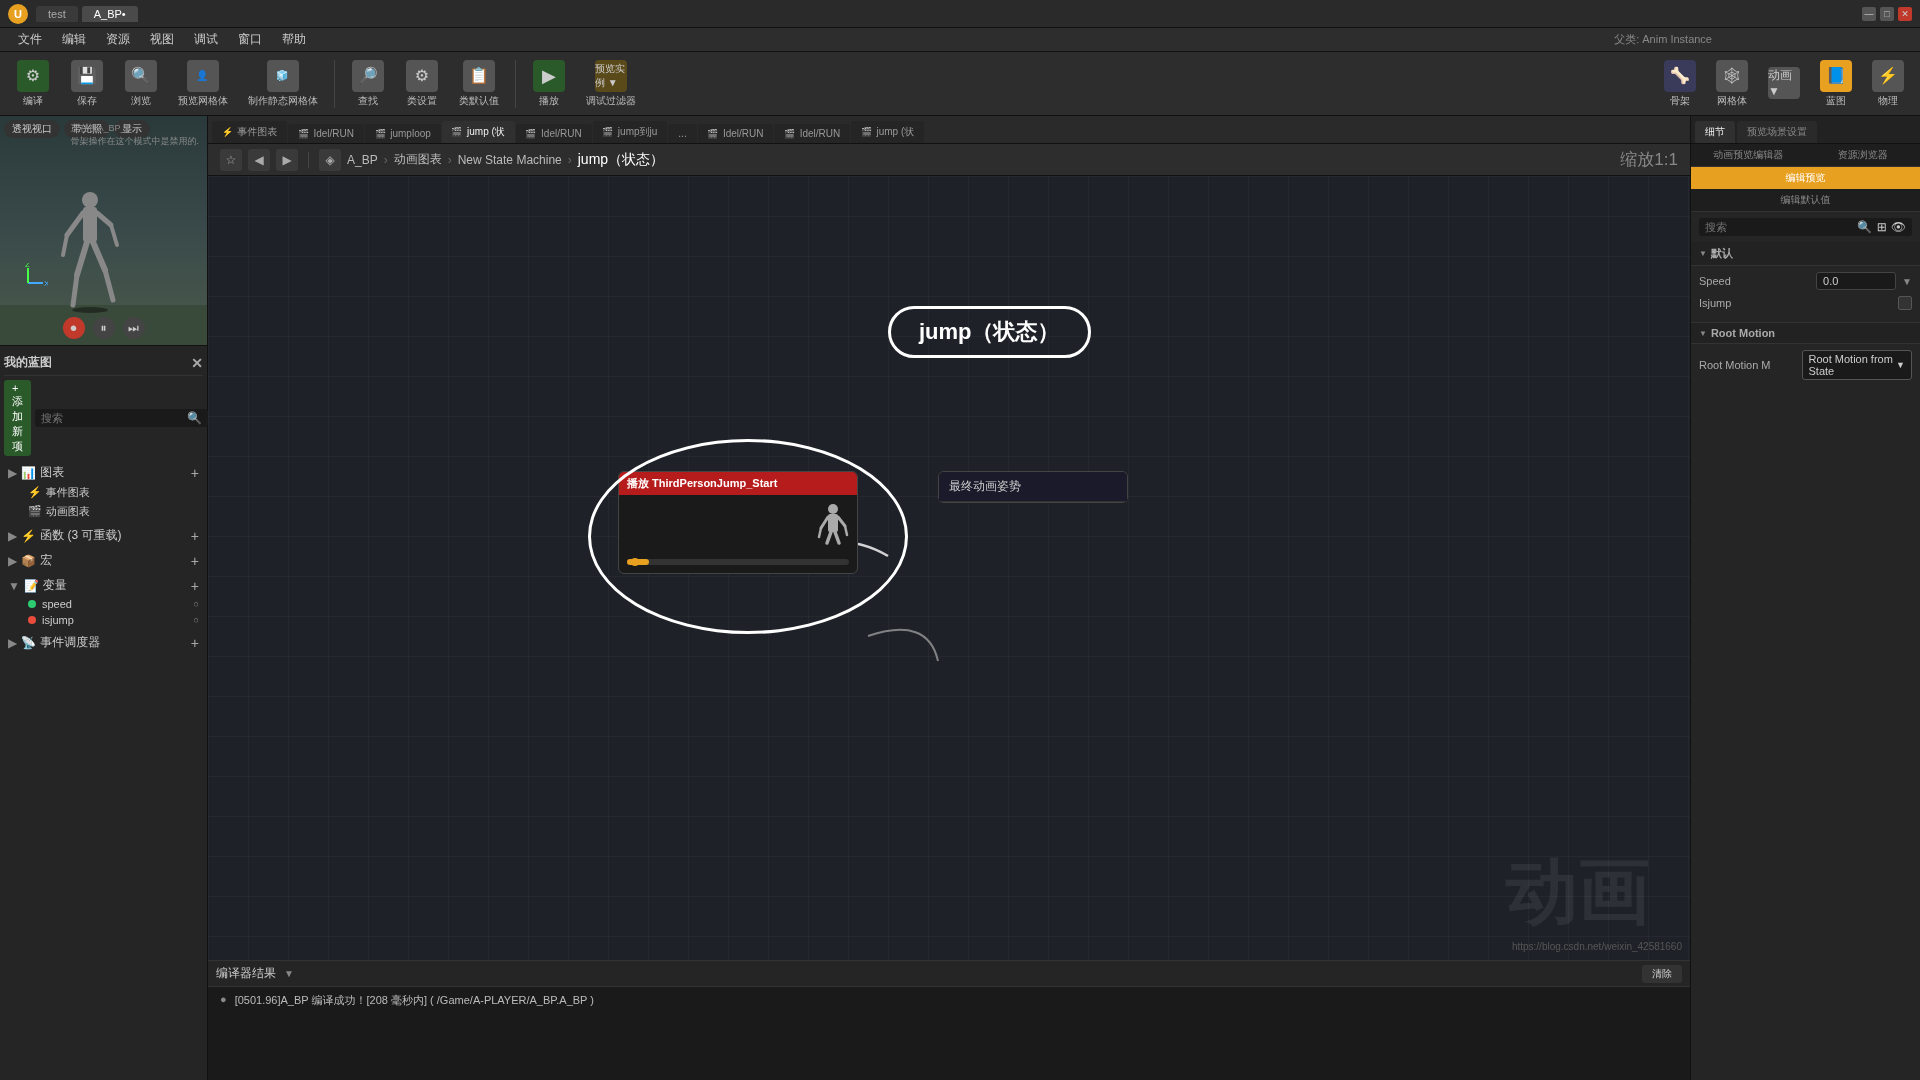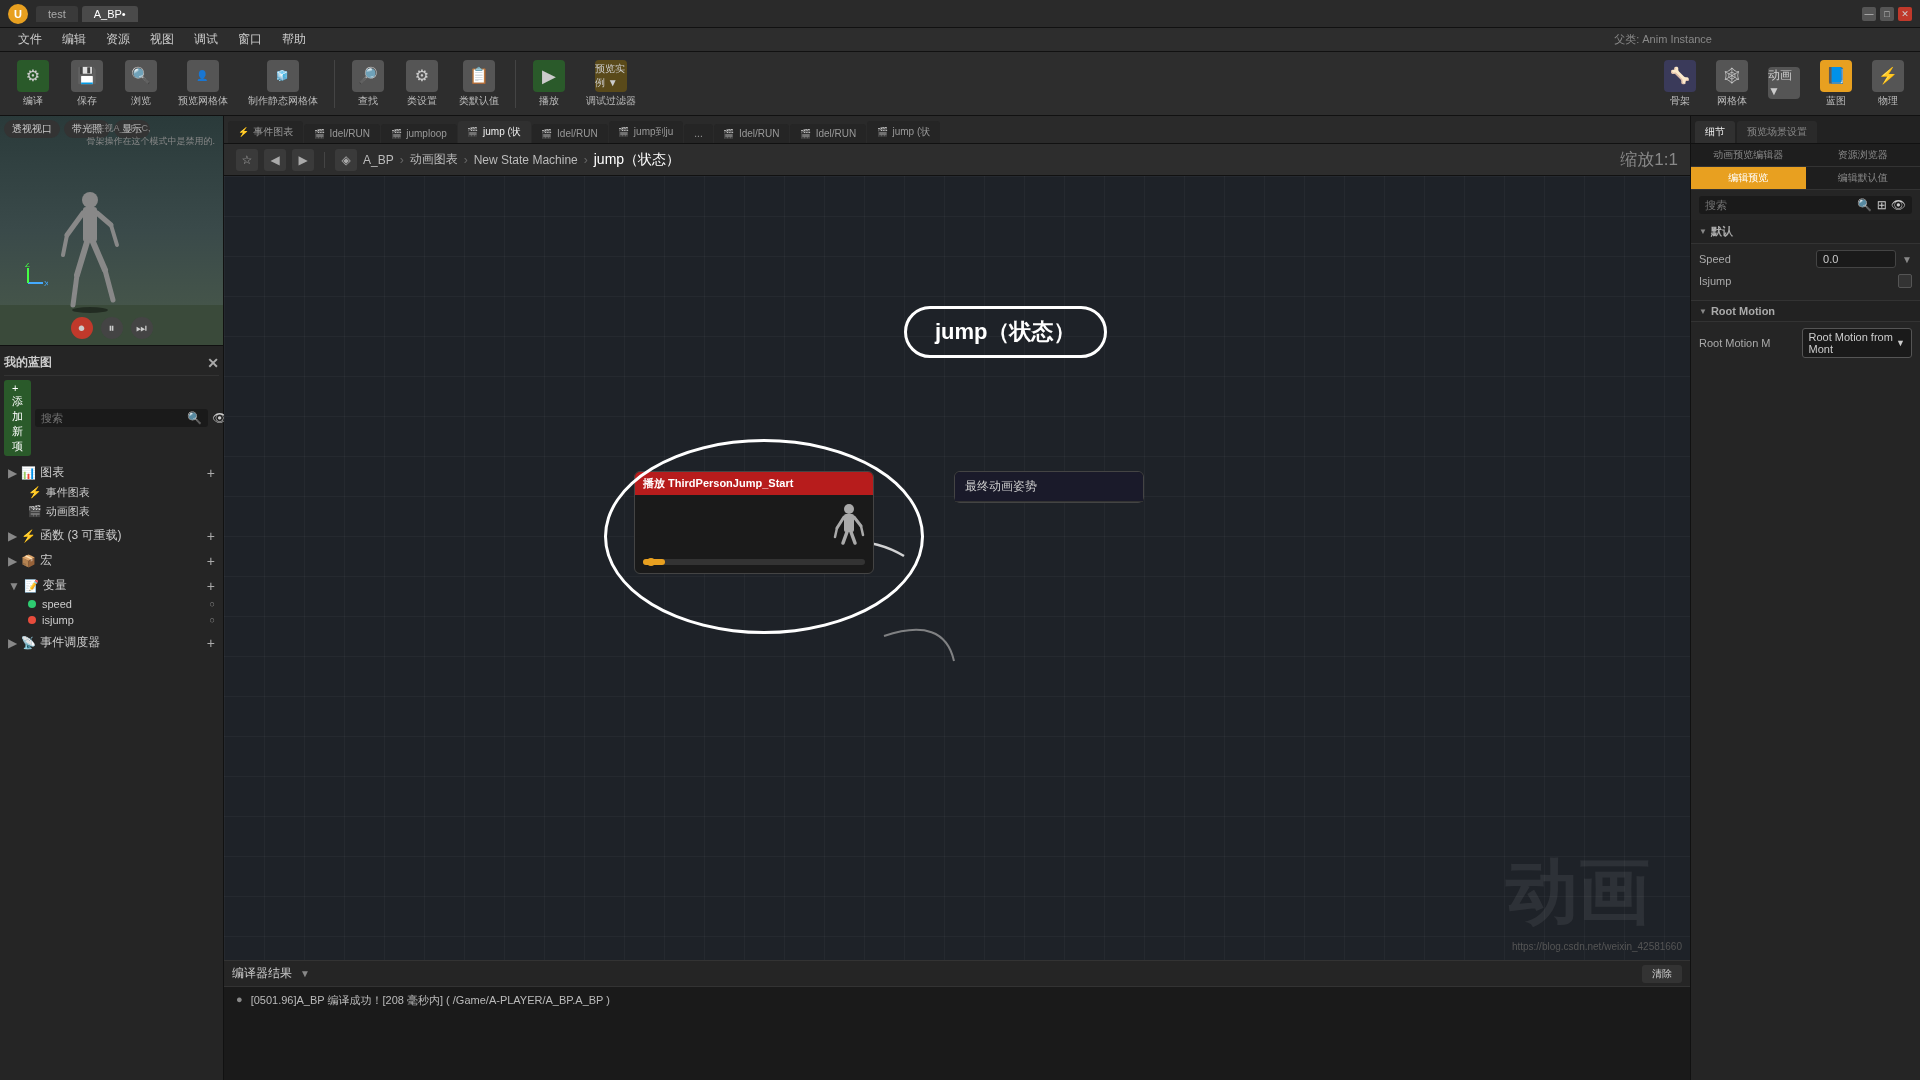--- a/index.html
+++ b/index.html
@@ -140,21 +140,21 @@
     .toolbar-right-btn .label { font-size: 10px; color: #bbb; }
 
     
     #main-layout {
       display: flex;
       height: calc(1080px - 28px - 24px - 64px);
     }
 
     
     #left-panel {
-      width: 224px;
+      width: 208px;
       background: #252525;
       border-right: 1px solid #111;
       display: flex;
       flex-direction: column;
     }
     #viewport {
       height: 230px;
       background: #1a1a1a;
       position: relative;
       border-bottom: 1px solid #111;
@@ -907,21 +907,21 @@
     <div class="rp-tabs">
       <div class="rp-tab active">细节</div>
       <div class="rp-tab">预览场景设置</div>
     </div>
 
     <div class="rp-tabs2">
       <div class="rp-tab2">动画预览编辑器</div>
       <div class="rp-tab2">资源浏览器</div>
     </div>
 
-    <div style="display:flex;background:#1e1e1e;border-bottom:1px solid #333;">
+    <div style="display:flex;background:#1e1e1e;border-bottom:1px solid #333;flex-direction:column;">
       <div style="flex:1;text-align:center;padding:4px;font-size:10px;color:#fff;background:#e8a020;cursor:pointer;">编辑预览</div>
       <div style="flex:1;text-align:center;padding:4px;font-size:10px;color:#888;cursor:pointer;">编辑默认值</div>
     </div>
 
     <div class="rp-search">
       <input type="text" placeholder="搜索" style="">
       <span>🔍</span>
       <span style="cursor:pointer;">⊞</span>
       <span style="cursor:pointer;">👁</span>
     </div>
@@ -946,20 +946,20 @@
 
     <div style="display:flex;align-items:center;padding:4px 8px;background:#222;border-top:1px solid #333;border-bottom:1px solid #333;">
       <span style="font-size:8px;color:#888;margin-right:4px;">▼</span>
       <span style="font-size:11px;color:#aaa;font-weight:bold;">Root Motion</span>
     </div>
 
     <div class="rp-props">
       <div class="rp-prop-row">
         <span class="rp-prop-label">Root Motion M</span>
         <div class="rp-dropdown">
-          <span>Root Motion from Mont</span>
+          <span>Root Motion from State</span>
           <span style="font-size:9px;">▼</span>
         </div>
       </div>
     </div>
   </div>
 
 </div>
 
 </body></html>

